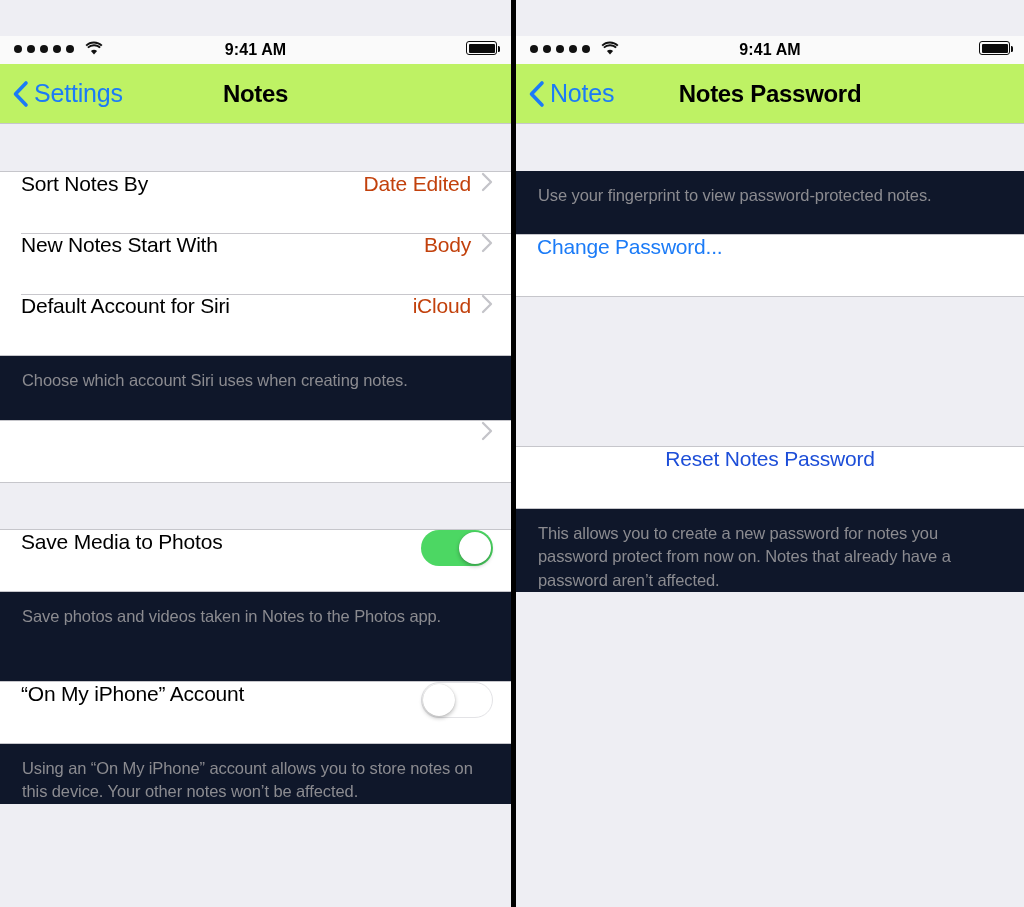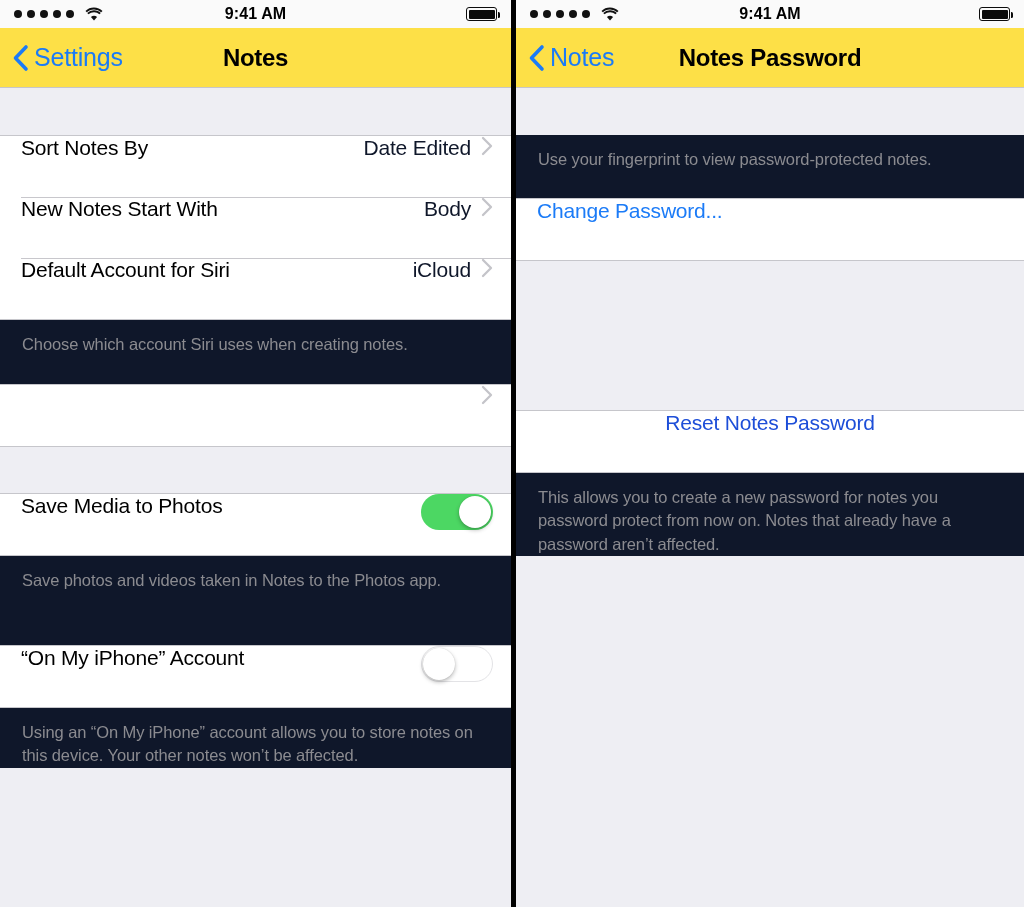--- a/index.html
+++ b/index.html
@@ -11,22 +11,22 @@
     -webkit-font-smoothing:antialiased;
   }
   .screens { display:flex; width:1024px; height:907px; }
   .phone { width:511px; height:907px; position:relative; background:#eeeef3; overflow:hidden; }
   .divider { width:5px; height:907px; background:#000; flex:0 0 5px; }
   .phone.right { width:508px; }
 
   
   .statusbar {
     height:28px; background:#fafafa;
-    display:flex; align-items:center;
-    padding:5px 14px; position:relative;
+    display:flex; align-items:flex-start;
+    padding:5px 14px; position:relative;margin-top:36px;
   }
   .sb-left { display:flex; align-items:center; gap:6px; }
   .dots { display:flex; align-items:center; gap:5px; }
   .dot { width:8px; height:8px; border-radius:50%; background:#111; }
   .wifi { margin-left:4px; display:block; }
   .sb-time {
     position:absolute; left:0; right:0; text-align:center;
     font-size:16px; font-weight:bold; color:#000; letter-spacing:0.1px;
   }
   .sb-right { margin-left:auto; display:flex; align-items:center; }
@@ -35,21 +35,21 @@
     border-radius:3px; position:relative; padding:1.5px;
   }
   .battery::after {
     content:""; position:absolute; right:-4px; top:4px;
     width:2.5px; height:6px; background:#0c0c0c; border-radius:0 1.5px 1.5px 0;
   }
   .battery .fill { height:100%; background:#0c0c0c; border-radius:1px; }
 
   
   .navbar {
-    height:60px; background:#fde047;
+    height:60px; background:#bef264;
     display:flex; align-items:center; position:relative;
     border-bottom:1px solid #c6c6cb;
   }
   .back { display:flex; align-items:center; padding-left:11px; cursor:pointer; }
   .back-chev { display:block; margin-right:5px; }
   .back-label { font-size:25px; color:#1b7bf7; letter-spacing:-0.2px; }
   .nav-title {
     position:absolute; left:0; right:0; text-align:center;
     font-size:24px; font-weight:bold; color:#000; letter-spacing:-0.3px;
     pointer-events:none;
@@ -63,21 +63,21 @@
   .row {
     height:61px; display:flex; align-items:flex-start;
     padding-left:21px; padding-right:18px; background:#fff;
     position:relative;
   }
   .row + .row::before {
     content:""; position:absolute; left:21px; right:0; top:0; height:1px;
     background:#c8c7cc;
   }
   .row-label { font-size:21px; color:#000; letter-spacing:-0.2px; }
-  .row-value { margin-left:auto; font-size:21px; color:#0f172a; letter-spacing:-0.2px; }
+  .row-value { margin-left:auto; font-size:21px; color:#c2410c; letter-spacing:-0.2px; }
   .chev { margin-left:10px; display:flex; align-items:center; }
   .row-spacer { margin-left:auto; }
 
   .row.link .row-label { color:#1b7bf7; }
   .row.destructive { justify-content:center; padding:0; }
   .row.destructive .row-label { color:#1d4ed8; font-size:21px; }
 
   
   .footer {
     padding:13px 22px 0 22px; background:#0f172a;

